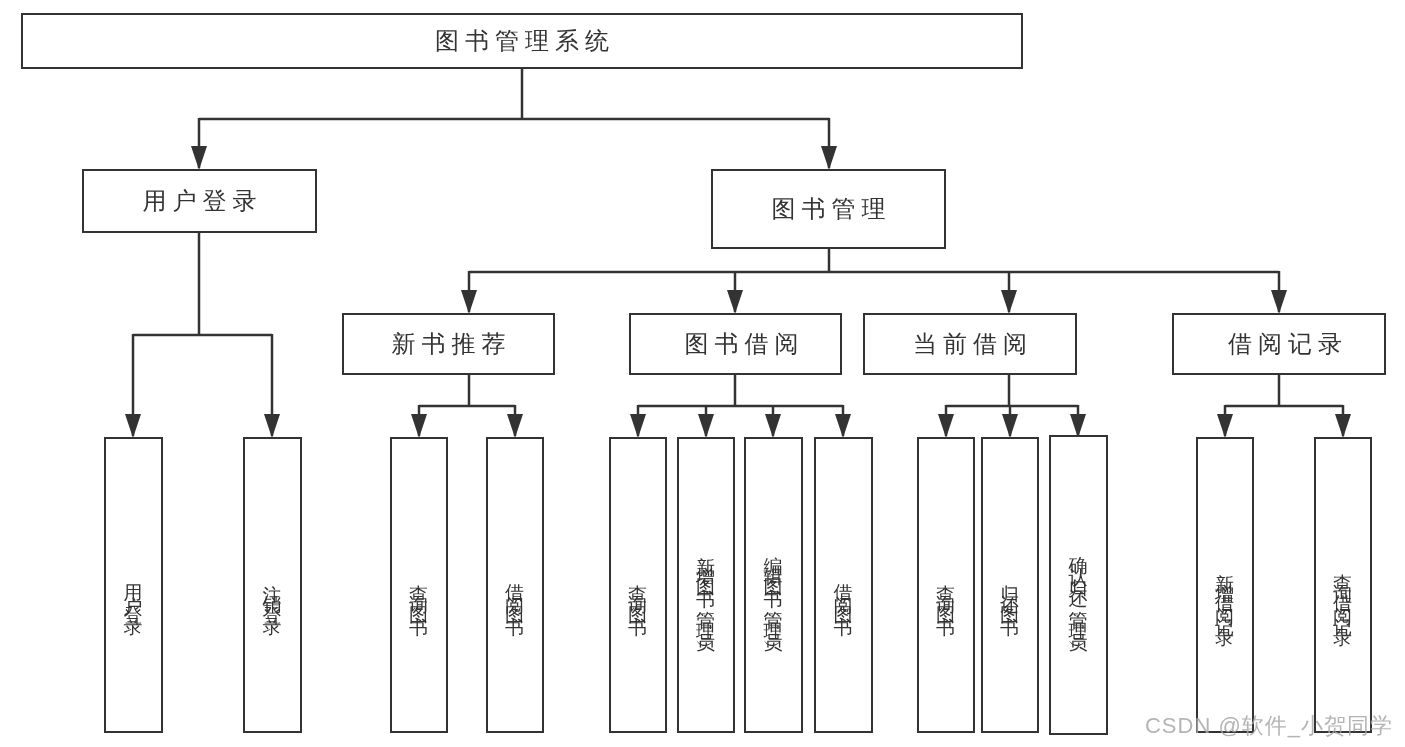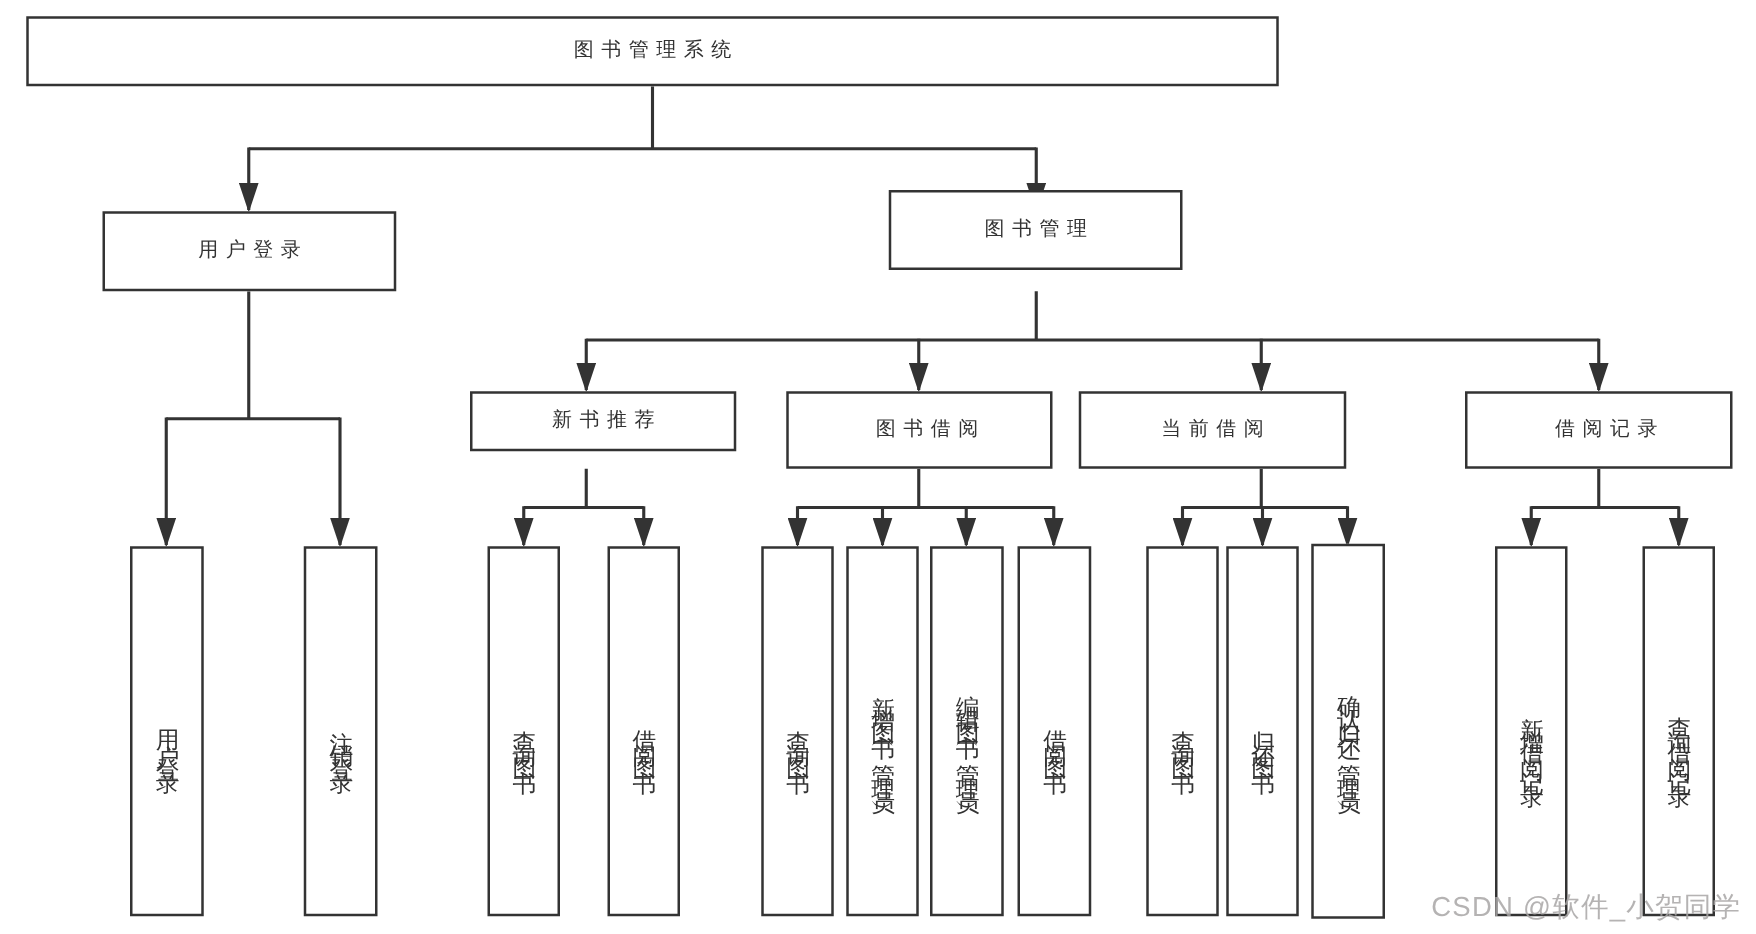--- a/index.html
+++ b/index.html
@@ -20,21 +20,21 @@
     box-sizing: border-box;
     border: 2.5px solid #333333;
     background: #ffffff;
     display: flex;
     align-items: center;
     justify-content: center;
     color: #333333;
     z-index: 2;
   }
   .node.h span {
-    font-size: 16px;
+    font-size: 24px;
     letter-spacing: 6px;
     padding-left: 6px;
     line-height: 1;
     white-space: nowrap;
   }
   .node.v span {
     writing-mode: vertical-rl;
     text-orientation: mixed;
     font-size: 19px;
     letter-spacing: 11px;
@@ -131,25 +131,25 @@
     </g>
   </svg>
 
   <div class="node h" style="left:21px; top:13px; width:1002px; height:56px;">
     <span>图书管理系统</span>
   </div>
 
   <div class="node h" style="left:82px; top:169px; width:235px; height:64px;">
     <span>用户登录</span>
   </div>
-  <div class="node h" style="left:711px; top:152px; width:235px; height:64px;">
+  <div class="node h" style="left:711px; top:169px; width:235px; height:80px;">
     <span>图书管理</span>
   </div>
 
-  <div class="node h" style="left:376px; top:313px; width:213px; height:48px;">
+  <div class="node h" style="left:342px; top:313px; width:213px; height:62px;">
     <span>新书推荐</span>
   </div>
   <div class="node h" style="left:629px; top:313px; width:213px; height:62px;padding-left:12px;">
     <span>图书借阅</span>
   </div>
   <div class="node h" style="left:863px; top:313px; width:214px; height:62px;">
     <span>当前借阅</span>
   </div>
   <div class="node h" style="left:1172px; top:313px; width:214px; height:62px;padding-left:12px;">
     <span>借阅记录</span>

